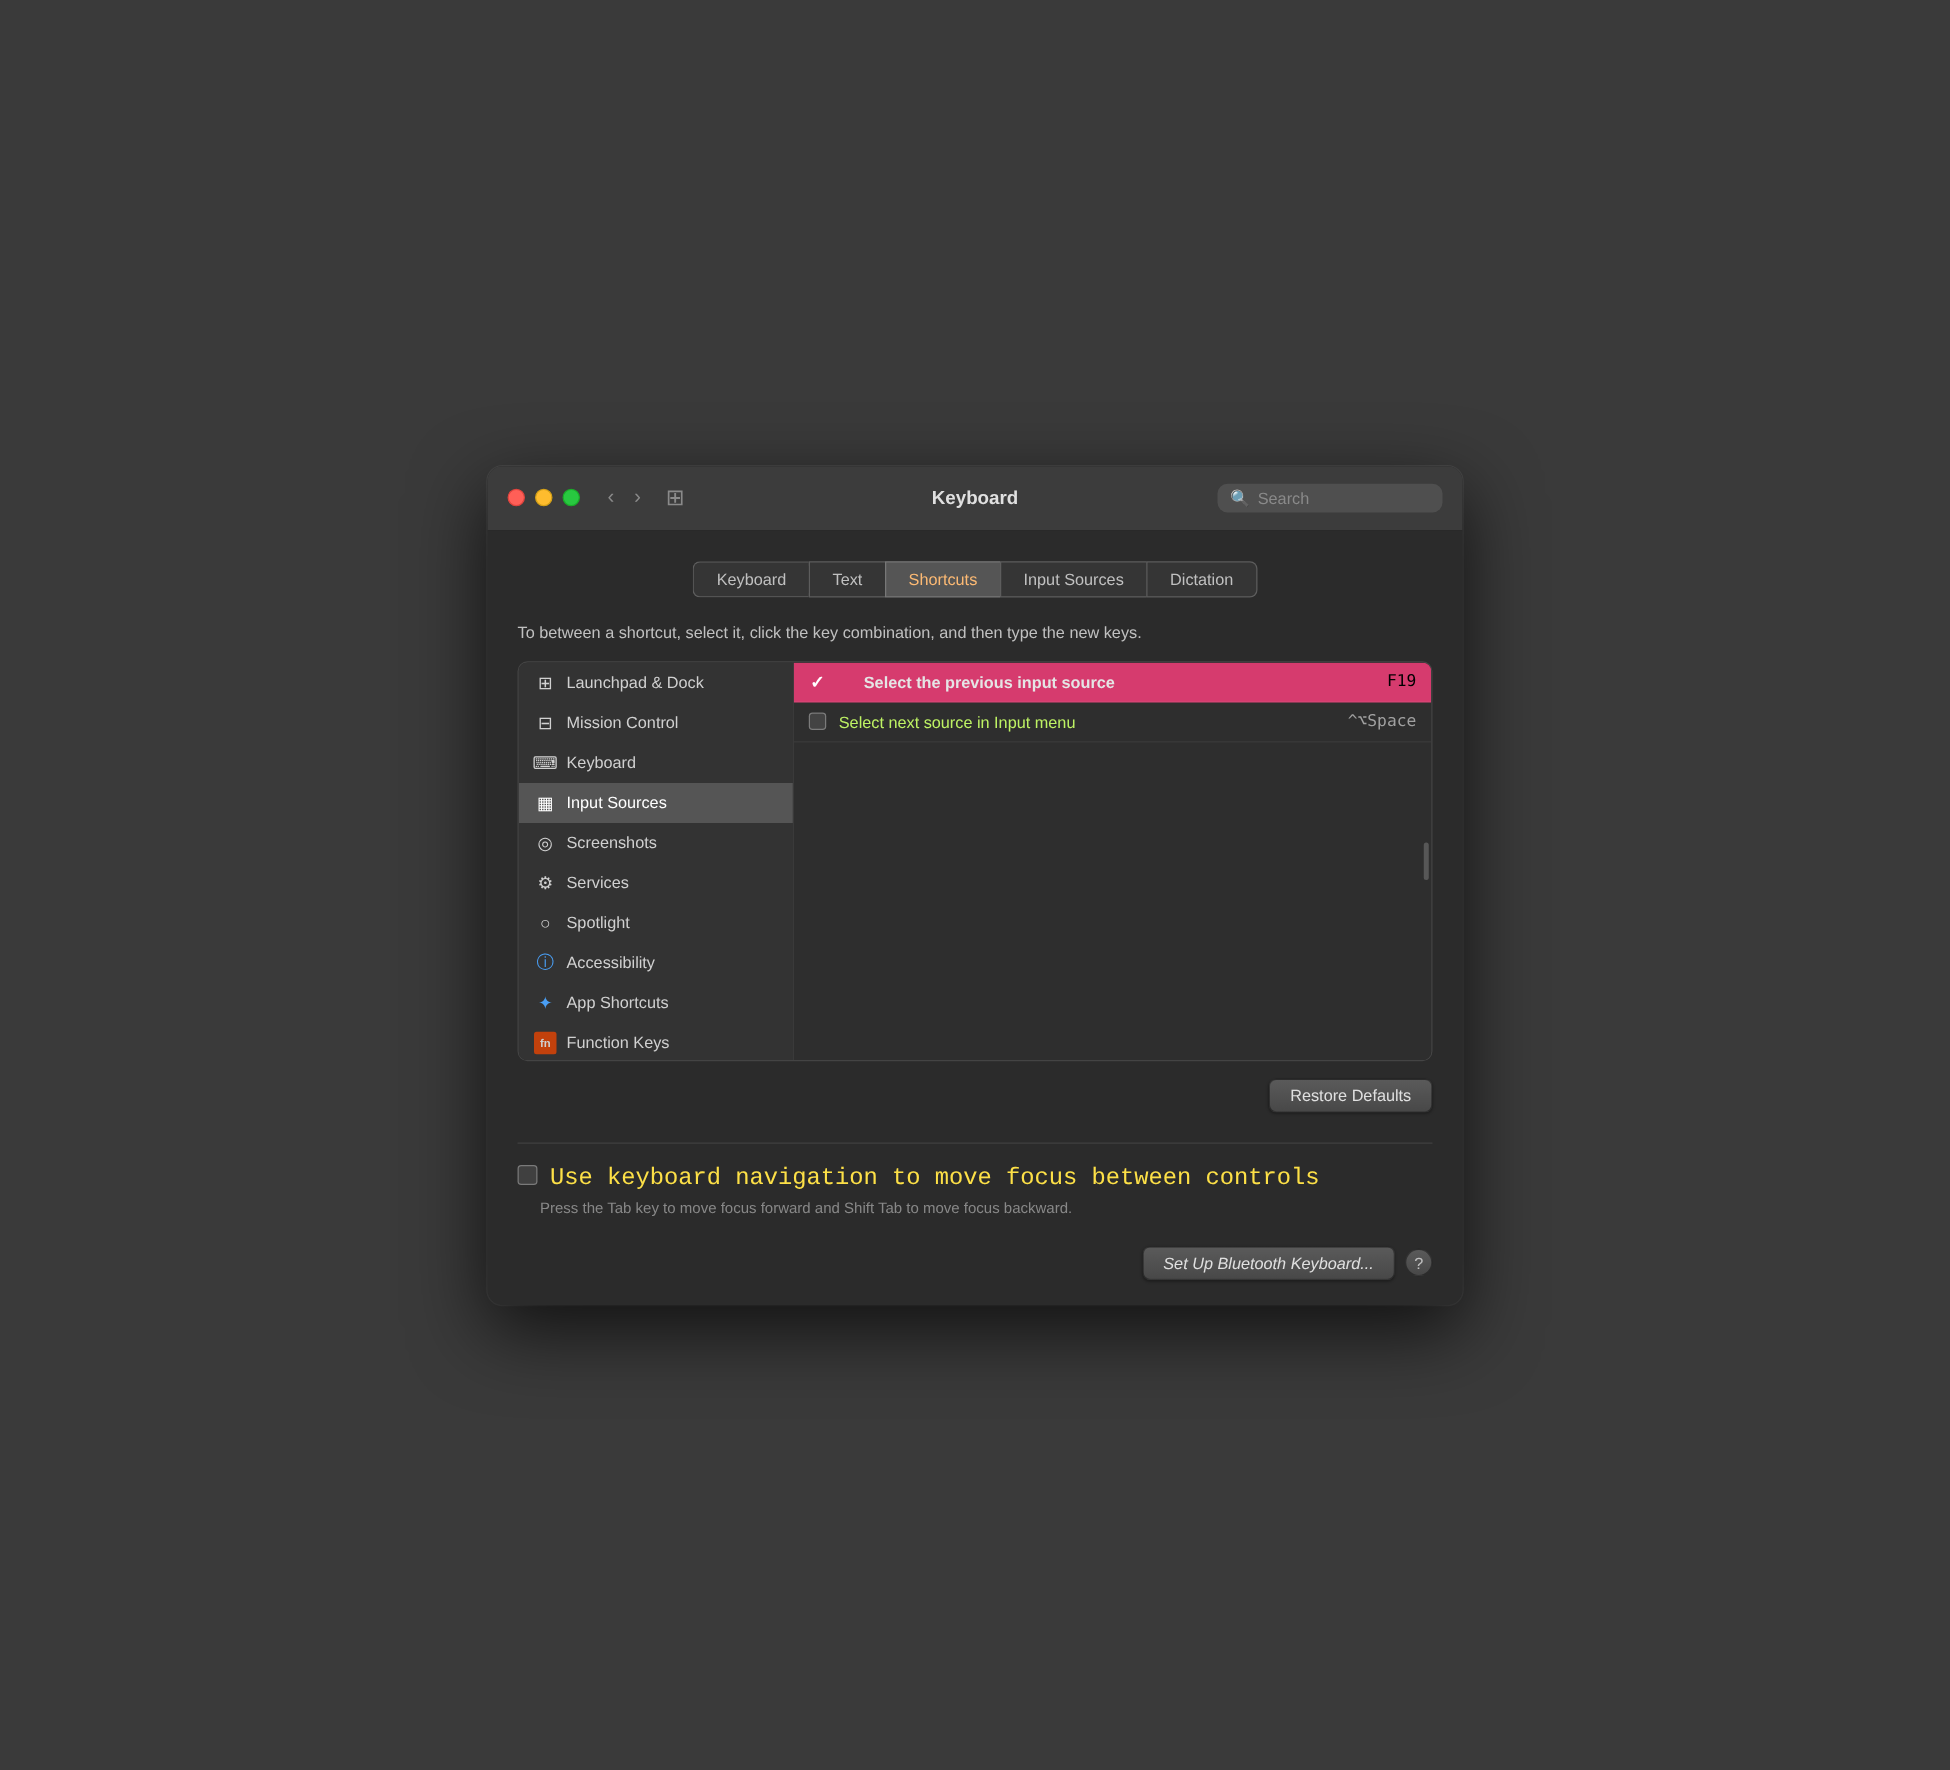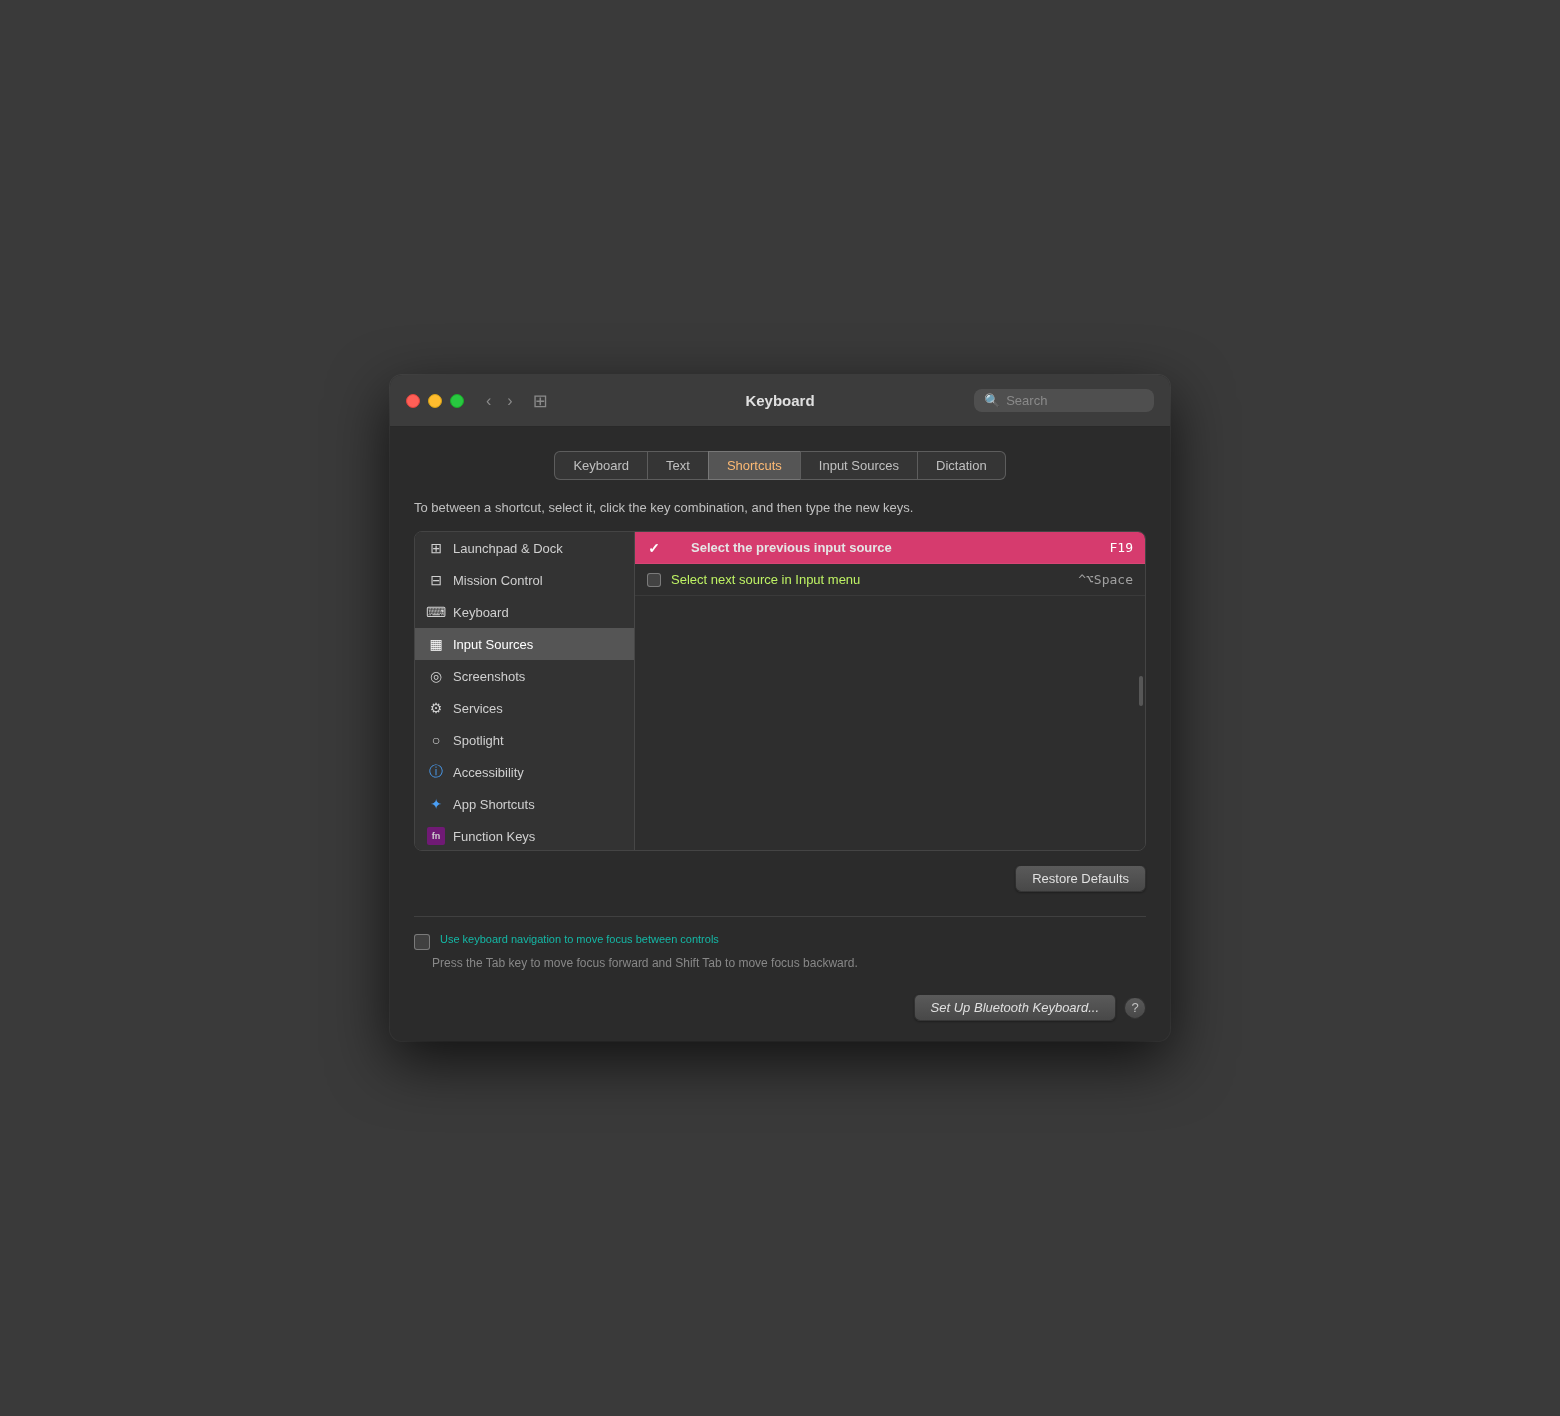--- a/index.html
+++ b/index.html
@@ -249,21 +249,21 @@
       margin-left: 20px;
     }
 
     .shortcut-key {
       font-size: 13px;
       color: #a0a0a0;
       font-family: 'SF Mono', 'Monaco', monospace;
     }
 
     .shortcut-row.selected-row .shortcut-key {
-      color: #ffffff;
+      color: #000000;
       margin-left: 16px;
     }
 
     .scrollbar-track {
       position: absolute;
       right: 2px;
       top: 50%;
       width: 4px;
       height: 30px;
       background: rgba(255,255,255,0.2);
@@ -306,22 +306,23 @@
       height: 16px;
       border: 1px solid rgba(255,255,255,0.3);
       border-radius: 3px;
       background: rgba(255,255,255,0.1);
       flex-shrink: 0;
       margin-top: 1px;
       cursor: pointer;
     }
 
     .nav-label {
-      color: #14b8a6;
-      font-size: 11px;
+      color: #fde047;
+      font-size: 19px;
+      font-family: Liberation Mono, monospace;
     }
 
     .nav-description {
       color: #888;
       font-size: 12px;
       margin-left: 18px;
       margin-top: 2px;
     }
 
     .bottom-buttons {
@@ -426,21 +427,21 @@
         </div>
         <div class="sidebar-item">
           <span class="sidebar-icon" style="color:#4a9ff5">ⓘ</span>
           <span>Accessibility</span>
         </div>
         <div class="sidebar-item">
           <span class="sidebar-icon" style="color:#4a9ff5">✦</span>
           <span>App Shortcuts</span>
         </div>
         <div class="sidebar-item">
-          <span class="sidebar-icon" style="font-size:9px;font-weight:bold;background:#701a75;border-radius:2px;padding:1px 3px;">fn</span>
+          <span class="sidebar-icon" style="font-size:9px;font-weight:bold;background:#c2410c;border-radius:2px;padding:1px 3px;">fn</span>
           <span>Function Keys</span>
         </div>
       </div>
 
       <div class="shortcuts-panel">
 
         <div class="shortcut-row selected-row">
           <div class="shortcut-checkbox">
             <span class="checkmark">✓</span>
           </div>

